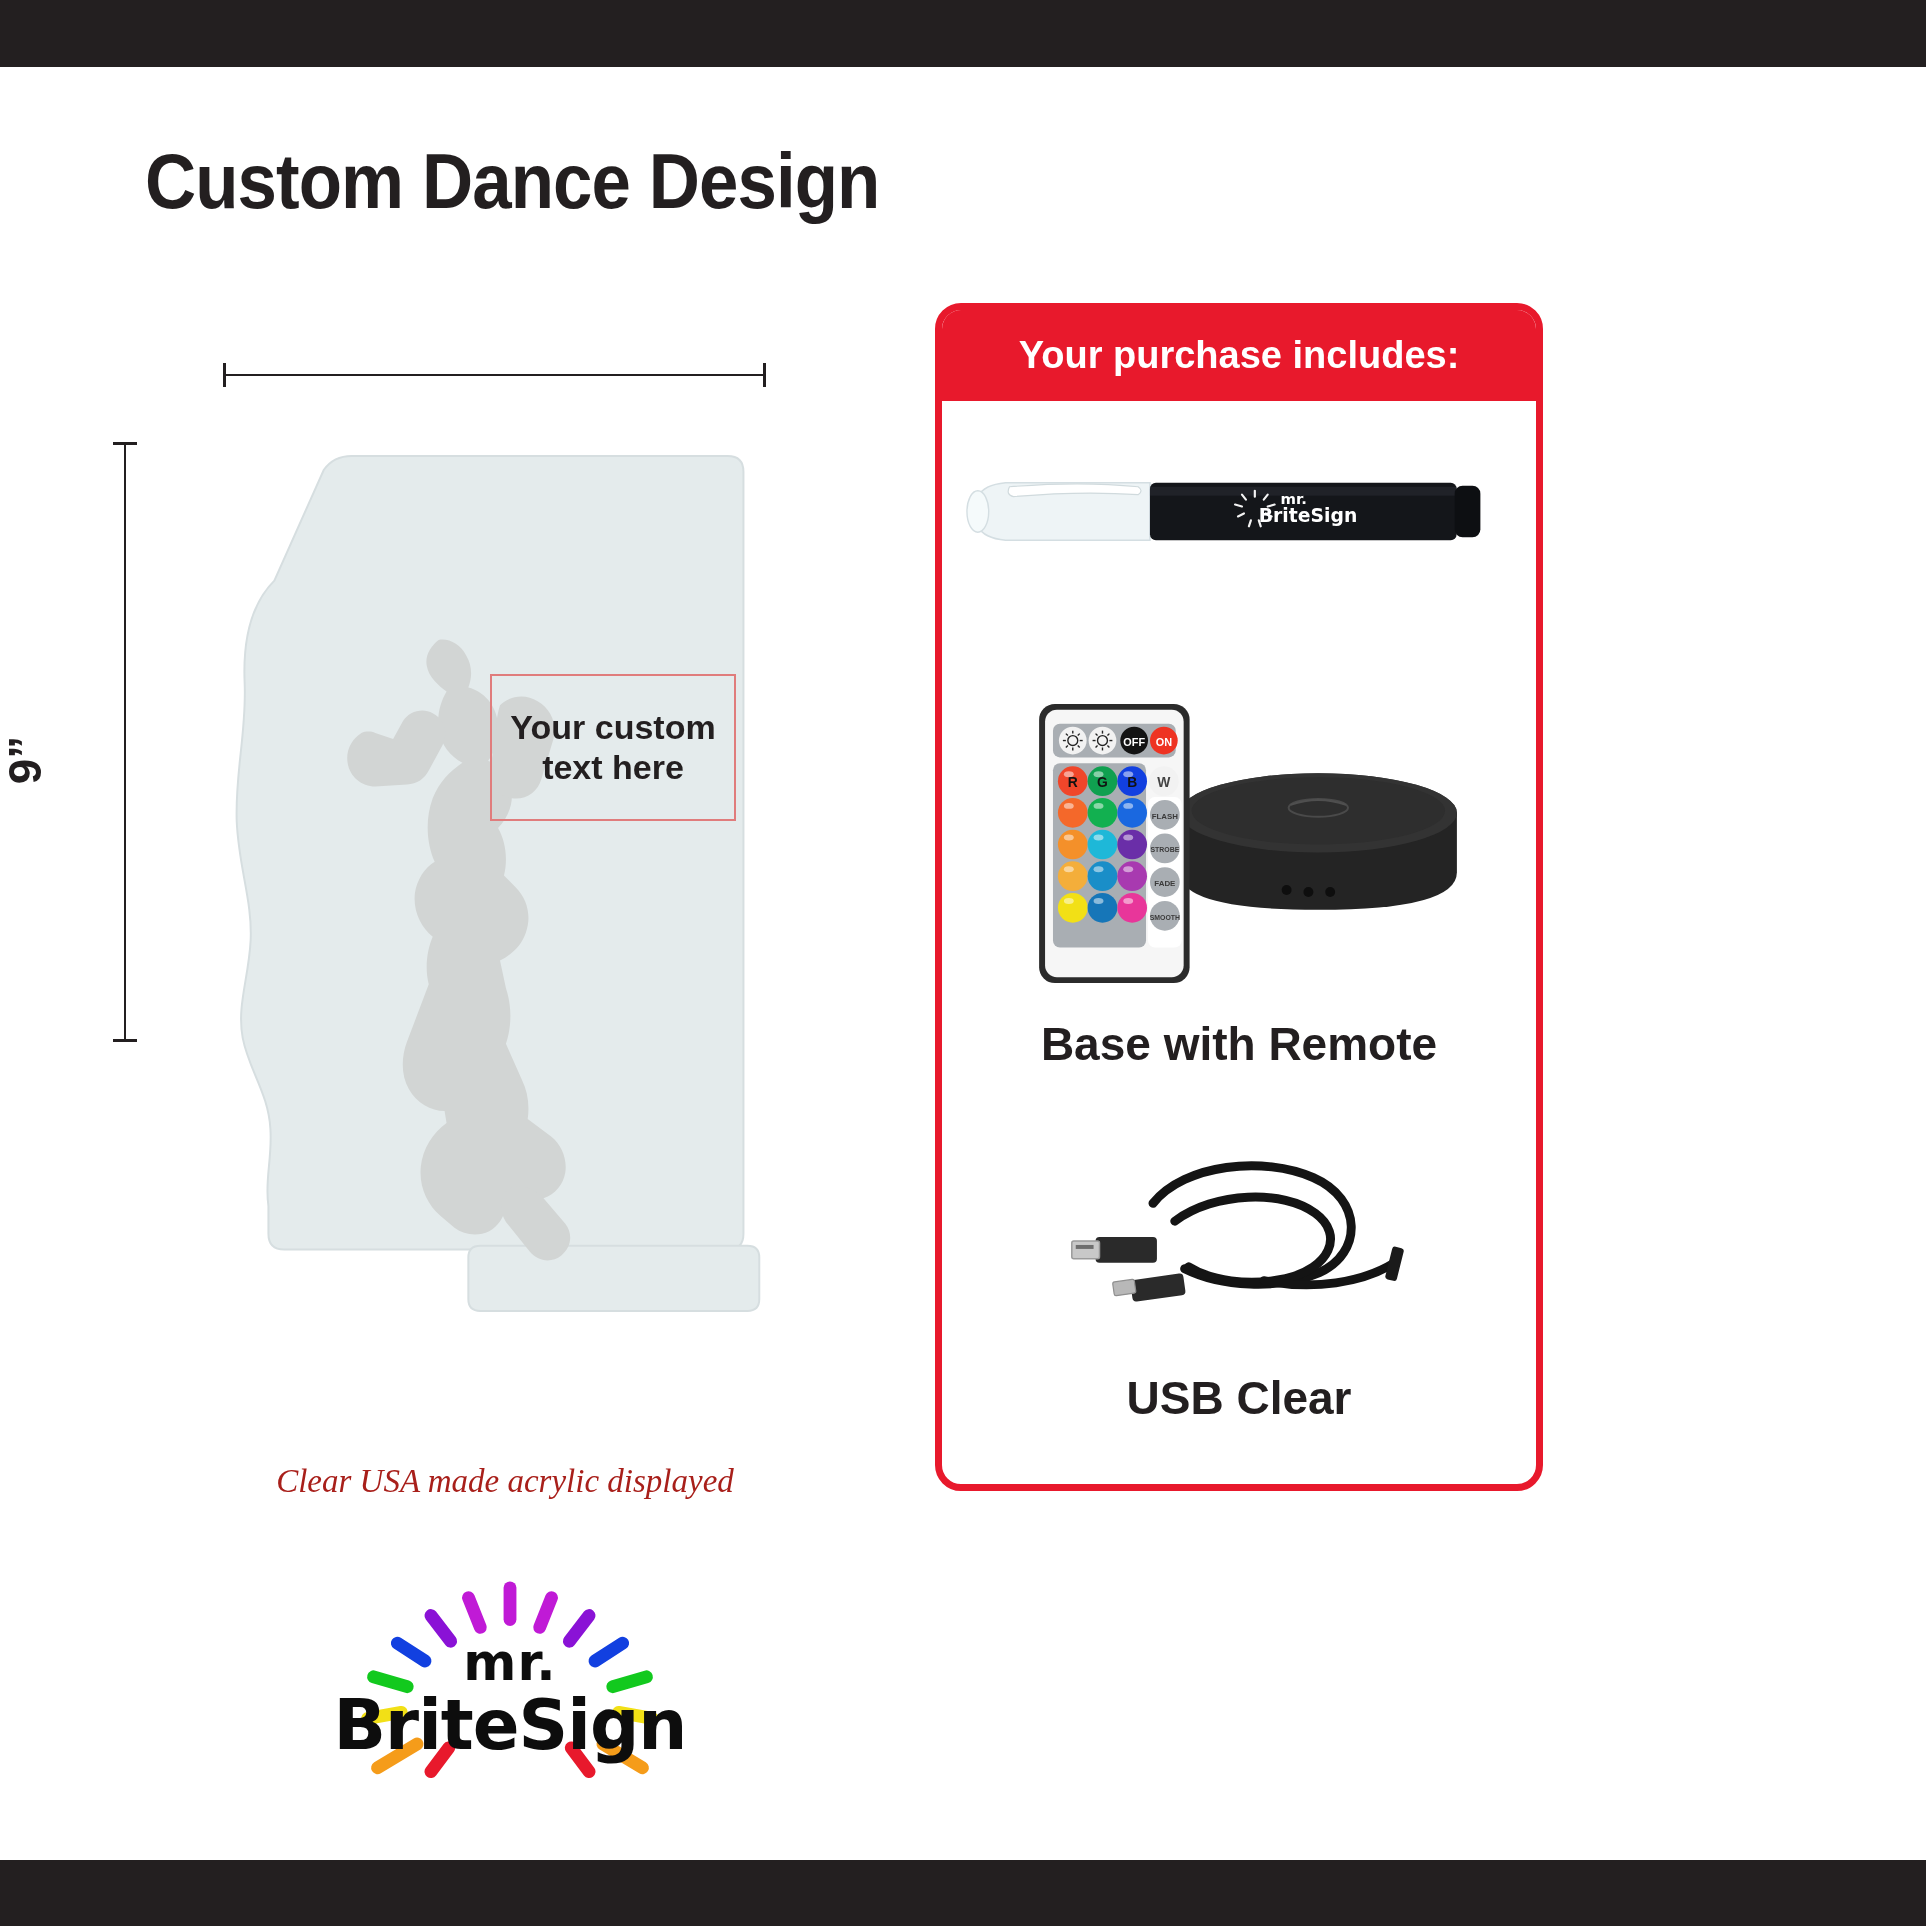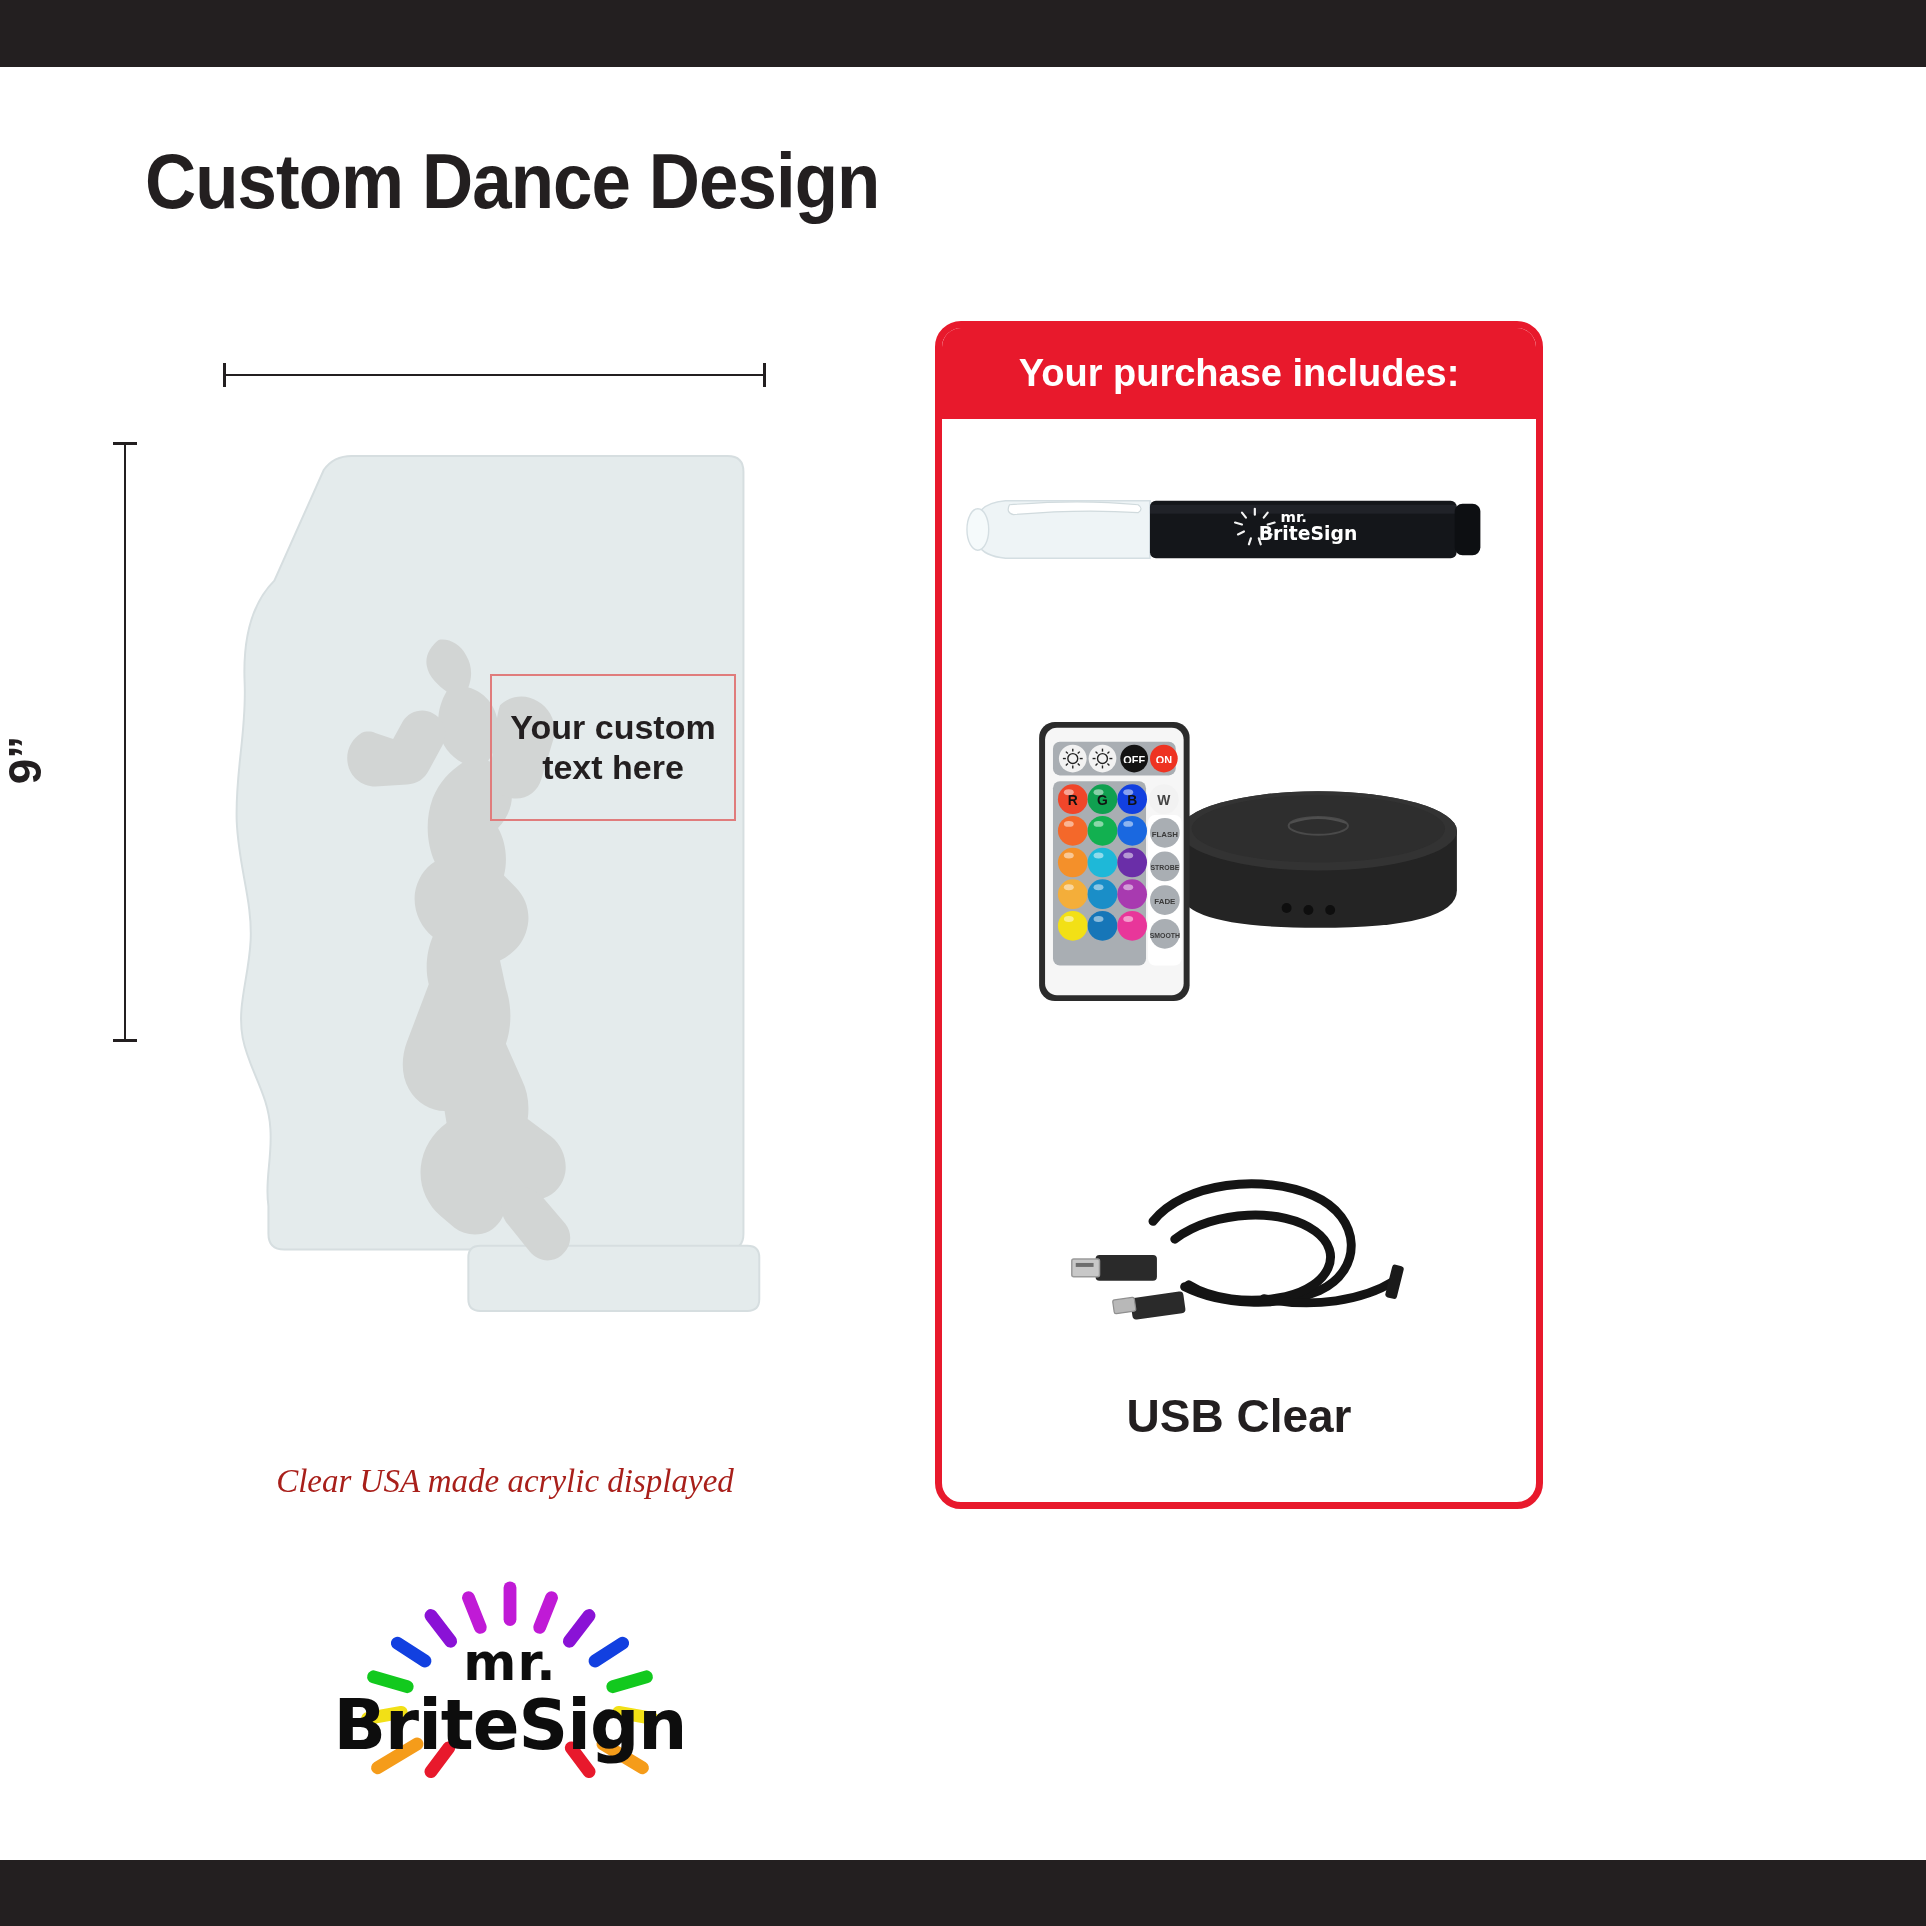--- a/index.html
+++ b/index.html
@@ -87,21 +87,21 @@
     font-family:"DejaVu Sans",sans-serif;
   }
   .logo-text-brite {
     position:absolute; left:0; top:111px; width:356px; text-align:center;
     font-size:69px; font-weight:bold; color:#0d0d0d; letter-spacing:-1px;
     font-family:"DejaVu Sans",sans-serif;
   }
 
   
   .includes-panel {
-    position:absolute; left:935px; top:321px;
+    position:absolute; left:935px; top:303px;
     width:608px; height:1188px;
     border:7px solid #e8192c;
     border-radius:26px;
     background:#ffffff;
     overflow:hidden;
   }
   .includes-header {
     position:absolute; left:-1px; top:-1px; width:596px; height:92px;
     background:#e8192c;
     display:flex; align-items:center; justify-content:center;
@@ -392,20 +392,21 @@
       <circle cx="135" cy="120" r="15" fill="#a9aeb3"></circle>
       <circle cx="135" cy="154" r="15" fill="#a9aeb3"></circle>
       <circle cx="135" cy="188" r="15" fill="#a9aeb3"></circle>
       <circle cx="135" cy="222" r="15" fill="#a9aeb3"></circle>
       <text x="135" y="124" fill="#3a3a3a" font-size="8" font-weight="bold" text-anchor="middle" font-family="Liberation Sans, sans-serif">FLASH</text>
       <text x="135" y="158" fill="#3a3a3a" font-size="7" font-weight="bold" text-anchor="middle" font-family="Liberation Sans, sans-serif">STROBE</text>
       <text x="135" y="192" fill="#3a3a3a" font-size="8" font-weight="bold" text-anchor="middle" font-family="Liberation Sans, sans-serif">FADE</text>
       <text x="135" y="226" fill="#3a3a3a" font-size="7" font-weight="bold" text-anchor="middle" font-family="Liberation Sans, sans-serif">SMOOTH</text>
     </g>
   </svg>
+  <div class="item-label lbl-base">Base with Remote</div>
 
   <svg class="prod-svg usb-svg" width="426" height="198" viewBox="0 0 430 200">
     <g fill="none" stroke="#141414" stroke-width="9" stroke-linecap="round">
       <path d="M 118 62 C 150 22 230 14 280 36 C 330 58 330 112 286 132
                C 244 150 186 146 150 128"></path>
       <path d="M 140 80 C 180 50 250 48 282 72 C 312 94 296 128 252 138
                C 214 146 176 140 154 126"></path>
       <path d="M 230 140 C 280 150 330 142 362 122"></path>
     </g>
 

